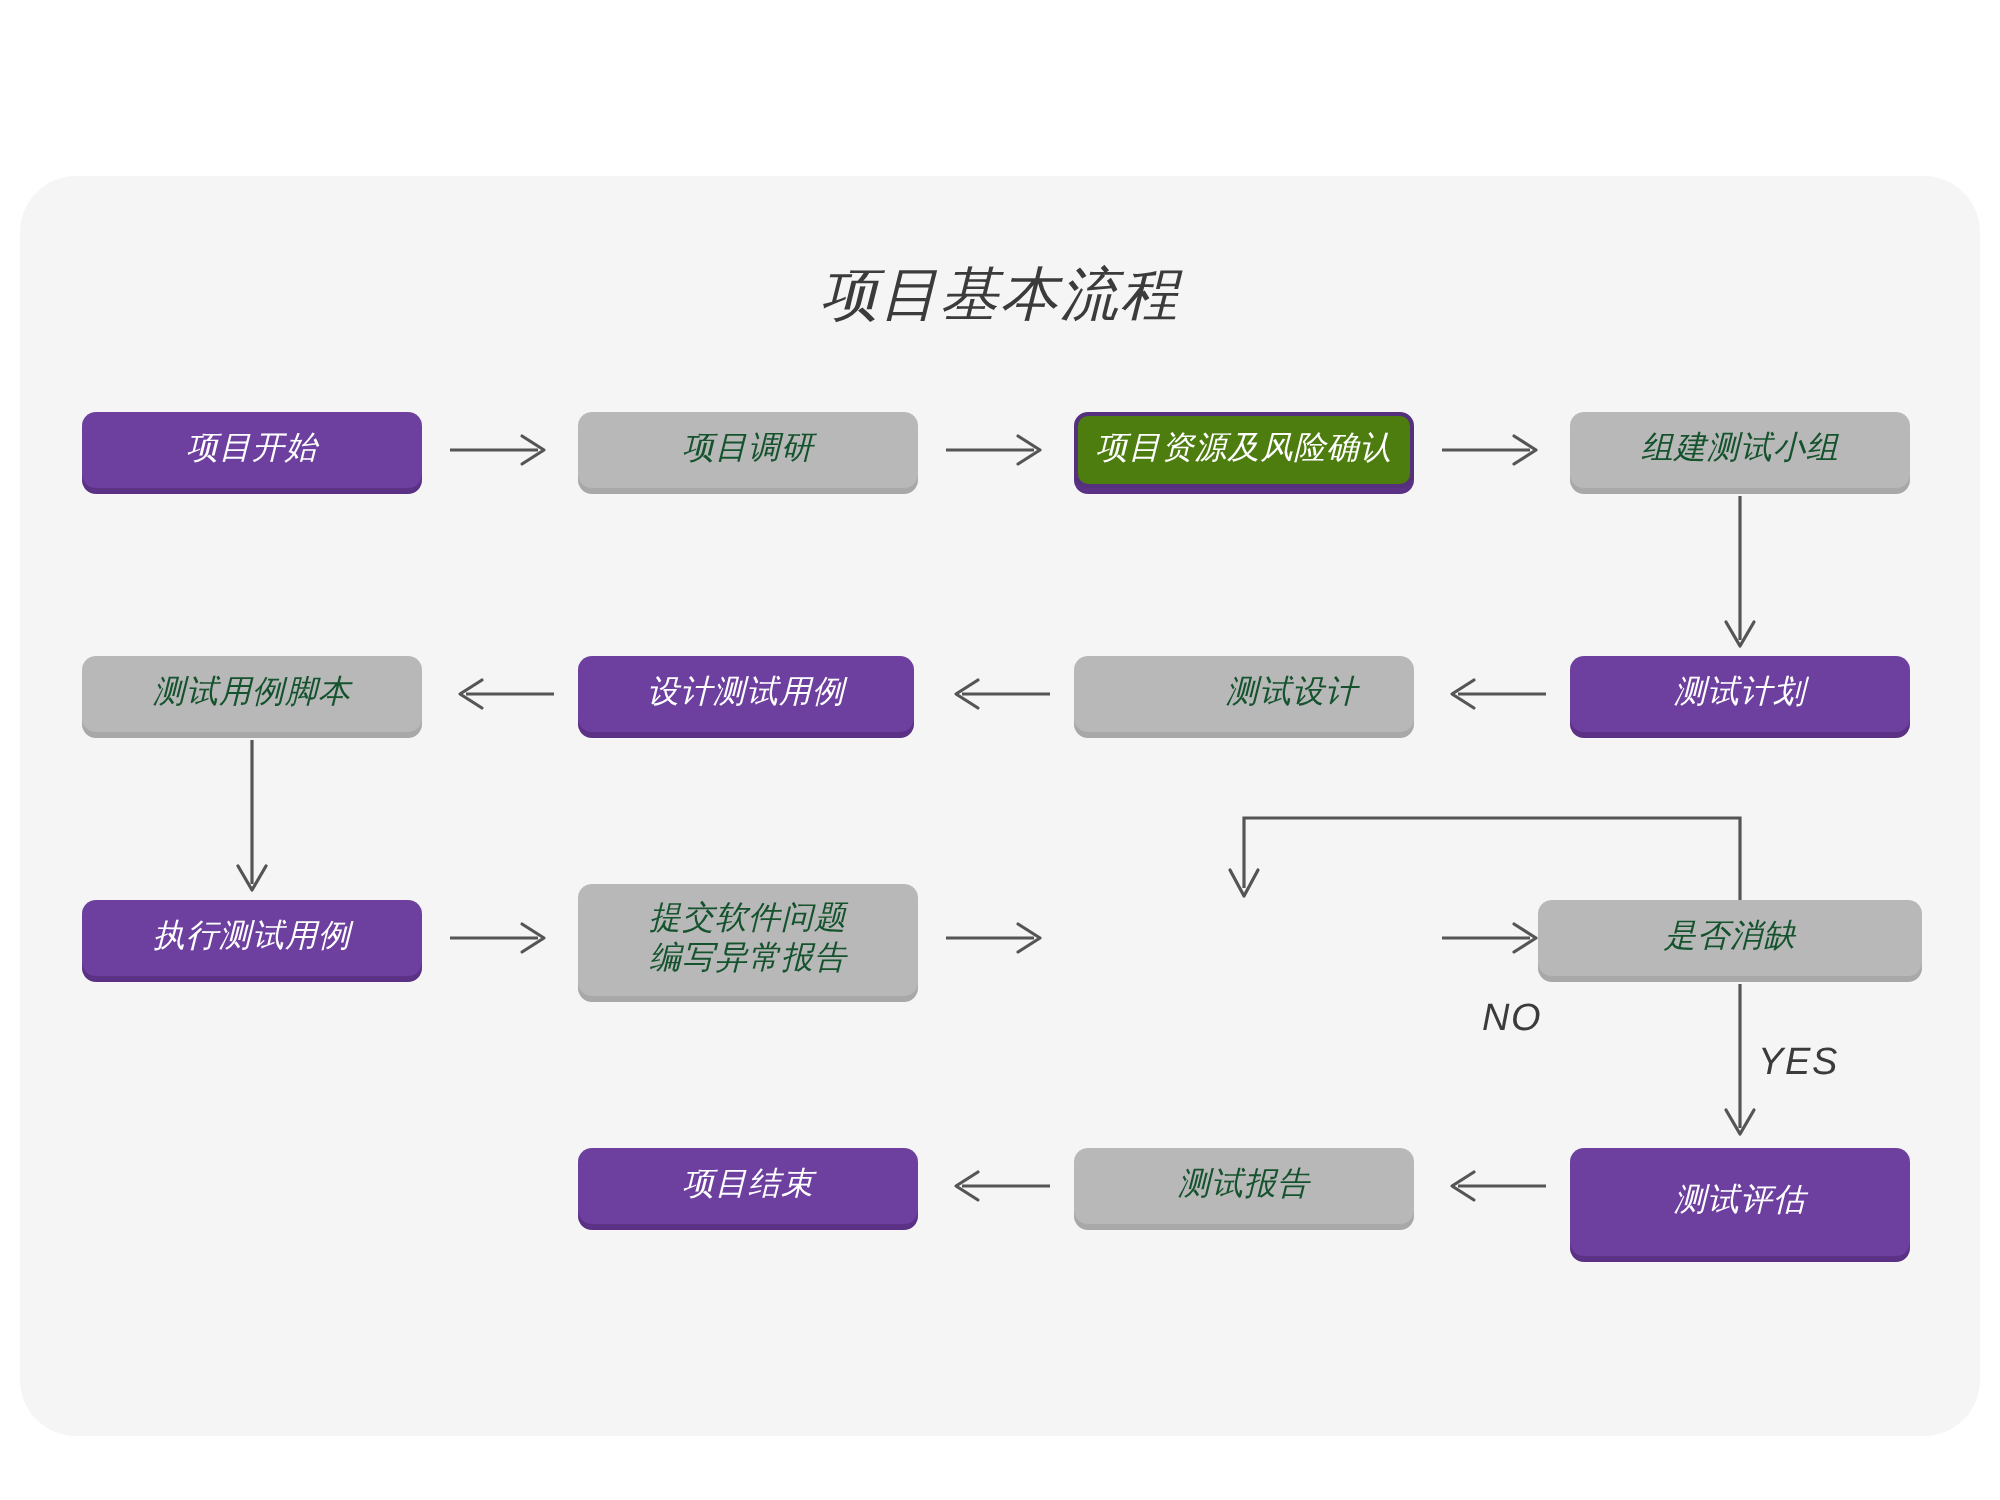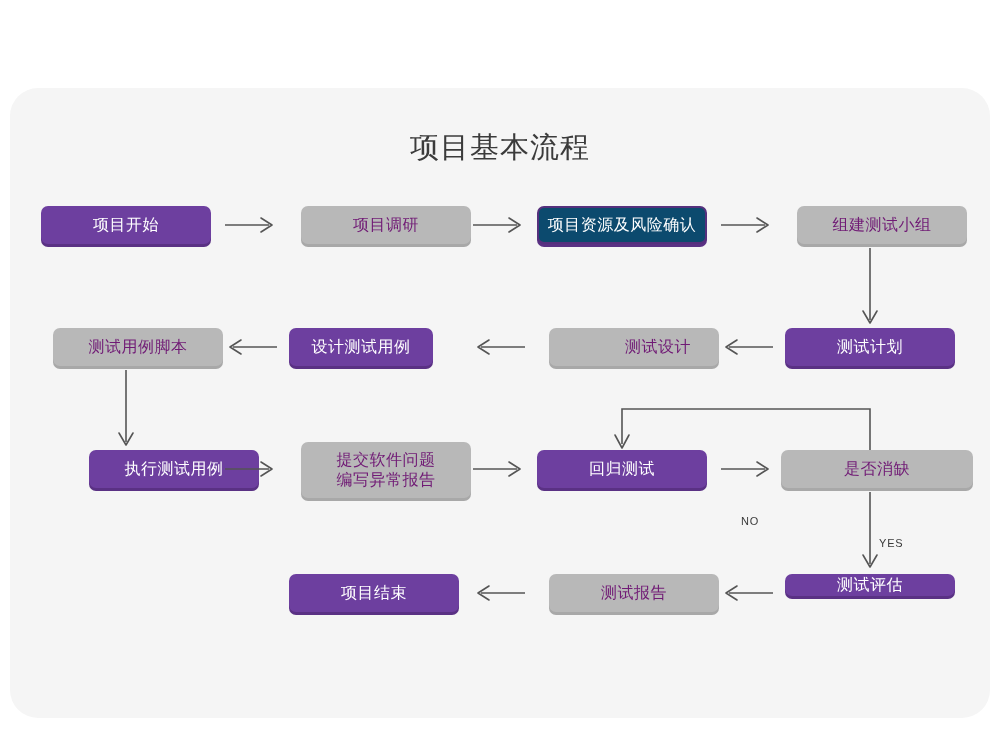--- a/index.html
+++ b/index.html
@@ -15,20 +15,21 @@
   }
 
   #flow-card {
     position: absolute;
     left: 10px;
     top: 88px;
     width: 980px;
     height: 630px;
     background: #f5f5f5;
     border-radius: 28px;
+    font-style: italic;
   }
 
   #chart-title {
     position: absolute;
     left: 0;
     top: 40px;
     width: 980px;
     text-align: center;
     font-size: 29px;
     font-weight: 400;
@@ -50,30 +51,29 @@
     letter-spacing: 0.5px;
     white-space: pre-line;
     user-select: none;
   }
   .node.purple {
     background: #6d3f9f;
     color: #ffffff;
     box-shadow: 0 3px 0 0 #5a3184;
   }
   .node.purple-outline {
-    background: #0c4a6e;
+    background: #4d7c0f;
     color: #ffffff;
     border: 2px solid #55307d;
     box-shadow: 0 3px 0 0 #5a3184;
   }
   .node.gray {
     background: #b8b8b8;
-    color: #701a75;
+    color: #14532d;
     box-shadow: 0 3px 0 0 #a8a8a8;
-    margin-left: 12px;
   }
 
   
   .conn {
     position: absolute;
     overflow: visible;
   }
   .conn path, .conn line, .conn polyline {
     fill: none;
     stroke: #555555;
@@ -82,25 +82,24 @@
   .conn .head {
     fill: none;
     stroke: #555555;
     stroke-width: 1.6;
     stroke-linecap: round;
     stroke-linejoin: round;
   }
 
   .edge-label {
     position: absolute;
-    font-size: 11px;
+    font-size: 19px;
     color: #3b3b3b;
     letter-spacing: 0.8px;
     user-select: none;
-    margin-top: 16px;
   }
 </style>
 </head>
 <body>
 
 <div id="flow-card">
 
   <div id="chart-title">项目基本流程</div>
 
   <div class="node purple" style="left:31px; top:118px; width:170px; height:38px;align-items:center;">
@@ -134,21 +133,21 @@
 
   <svg class="conn" style="left:851px; top:160px;" width="20" height="80">
     <line x1="9" y1="0" x2="9" y2="72"></line>
     <polyline class="head" points="2,63 9,75 16,63"></polyline>
   </svg>
 
   <div class="node gray" style="left:31px; top:240px; width:170px; height:38px;">
     <span>测试用例脚本</span>
   </div>
 
-  <div class="node purple" style="left:279px; top:240px; width:144px; height:38px;">
+  <div class="node purple" style="left:279px; top:240px; width:168px; height:38px;">
     <span>设计测试用例</span>
   </div>
 
   <div class="node gray" style="left:527px; top:240px; width:170px; height:38px;padding-left:48px;">
     <span>测试设计</span>
   </div>
 
   <div class="node purple" style="left:775px; top:240px; width:170px; height:38px;">
     <span>测试计划</span>
   </div>
@@ -164,32 +163,29 @@
   <svg class="conn" style="left:711px; top:251px;" width="52" height="18">
     <line x1="8" y1="8" x2="52" y2="8"></line>
     <polyline class="head" points="16,1 5,8 16,15"></polyline>
   </svg>
 
   <svg class="conn" style="left:107px; top:282px;" width="20" height="80">
     <line x1="9" y1="0" x2="9" y2="72"></line>
     <polyline class="head" points="2,63 9,75 16,63"></polyline>
   </svg>
 
-  <div class="node purple" style="left:31px; top:362px; width:170px; height:38px;margin-left:48px;">
+  <div class="node purple" style="left:31px; top:362px; width:170px; height:38px;">
     <span>执行测试用例</span>
   </div>
 
   <div class="node gray" style="left:279px; top:354px; width:170px; height:56px;">
     <span>提交软件问题
 编写异常报告</span>
   </div>
 
-  <div class="node purple" style="left:527px; top:362px; width:170px; height:38px;">
-    <span>回归测试</span>
-  </div>
 
   <div class="node gray" style="left:759px; top:362px; width:192px; height:38px;align-items:center;">
     <span>是否消缺</span>
   </div>
 
   <svg class="conn" style="left:215px; top:373px;" width="52" height="18">
     <line x1="0" y1="8" x2="44" y2="8"></line>
     <polyline class="head" points="36,1 47,8 36,15"></polyline>
   </svg>
   <svg class="conn" style="left:463px; top:373px;" width="52" height="18">
@@ -214,21 +210,21 @@
   <div class="edge-label" style="left:869px; top:433px;text-align:right;">YES</div>
 
   <div class="node purple" style="left:279px; top:486px; width:170px; height:38px;">
     <span>项目结束</span>
   </div>
 
   <div class="node gray" style="left:527px; top:486px; width:170px; height:38px;">
     <span>测试报告</span>
   </div>
 
-  <div class="node purple" style="left:775px; top:486px; width:170px; height:22px;">
+  <div class="node purple" style="left:775px; top:486px; width:170px; height:54px;">
     <span>测试评估</span>
   </div>
 
   <svg class="conn" style="left:463px; top:497px;" width="52" height="18">
     <line x1="8" y1="8" x2="52" y2="8"></line>
     <polyline class="head" points="16,1 5,8 16,15"></polyline>
   </svg>
   <svg class="conn" style="left:711px; top:497px;" width="52" height="18">
     <line x1="8" y1="8" x2="52" y2="8"></line>
     <polyline class="head" points="16,1 5,8 16,15"></polyline>

